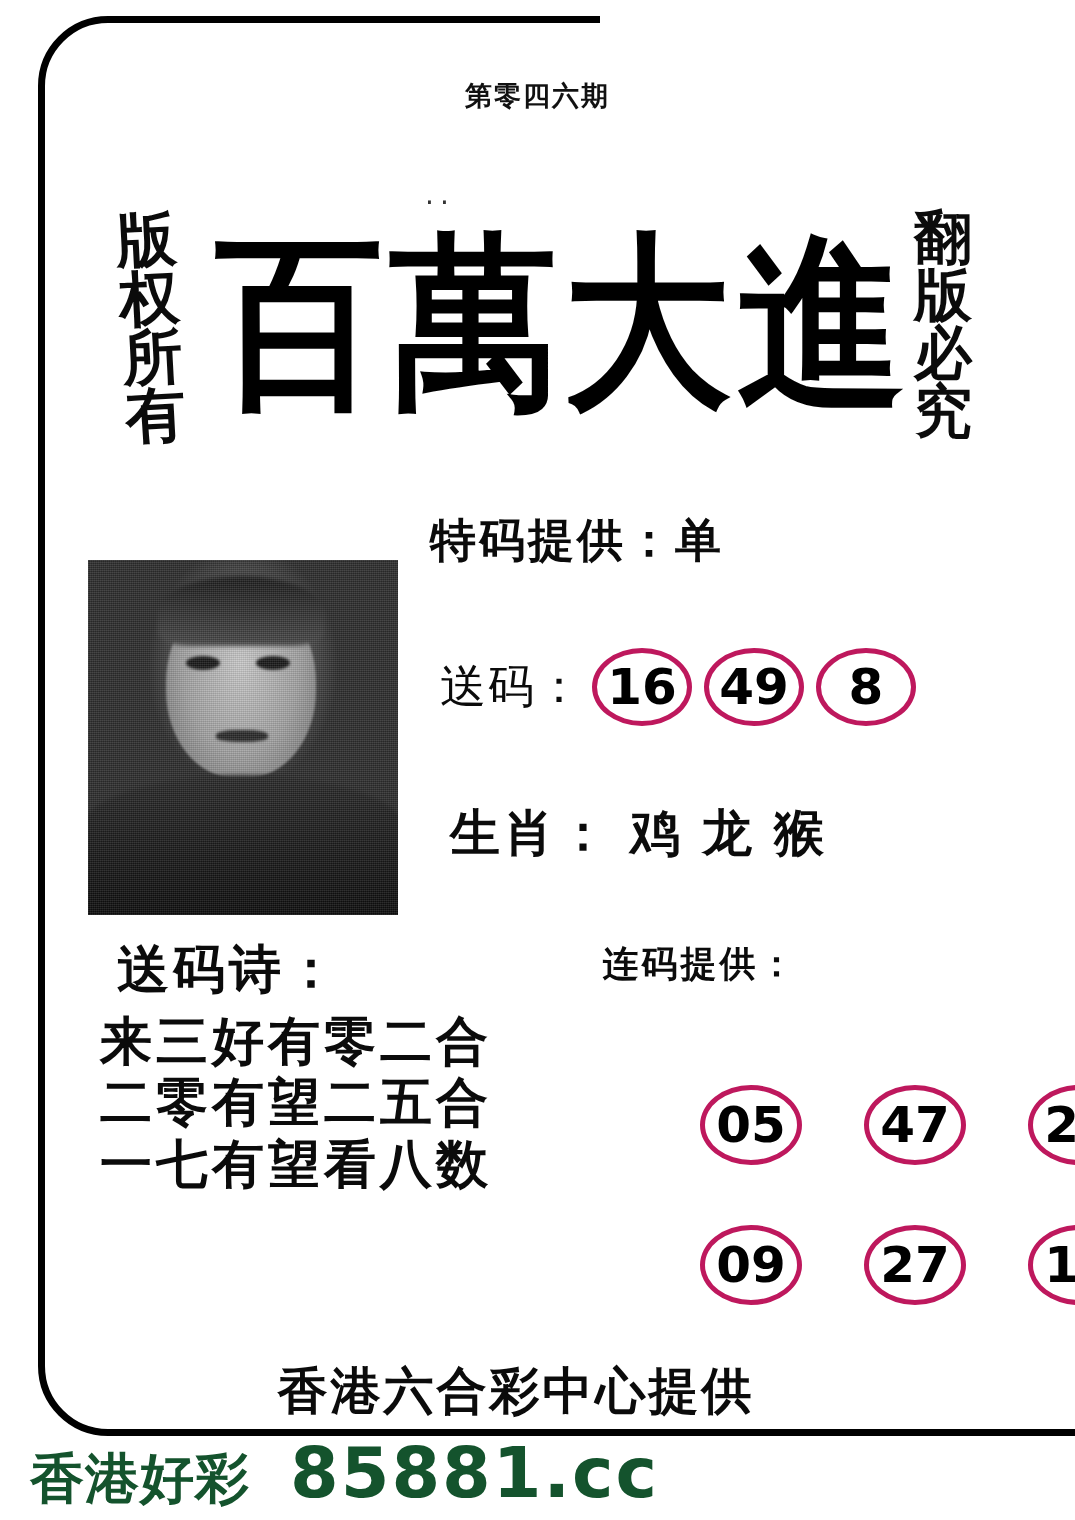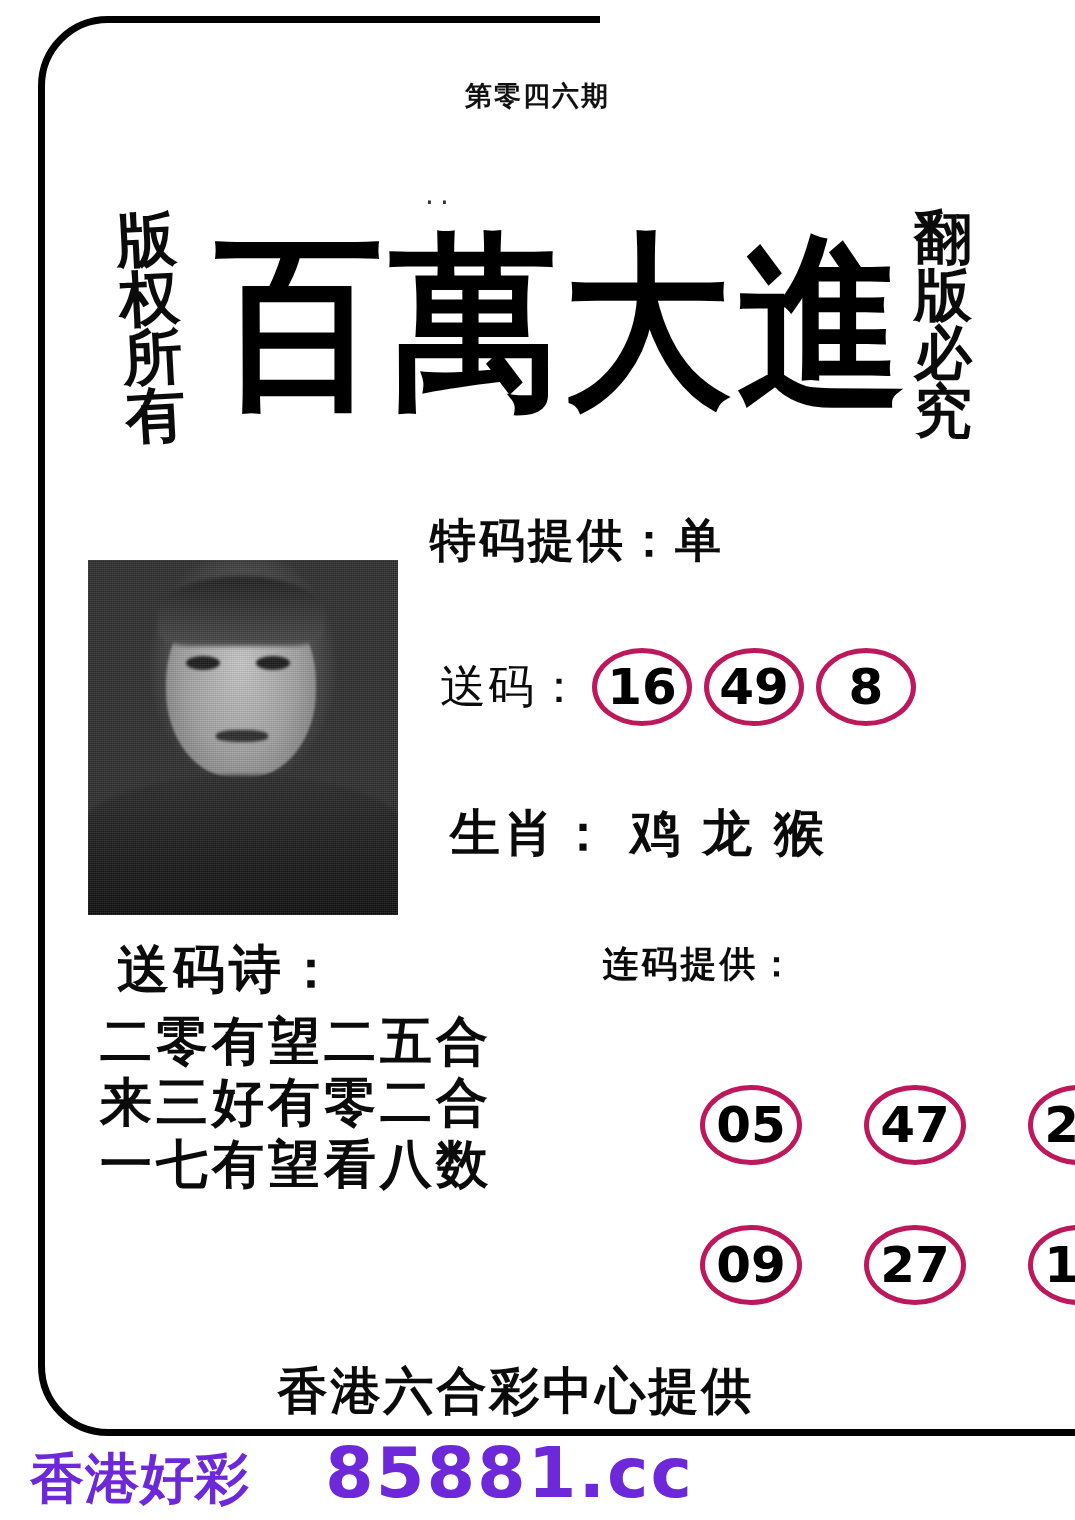--- a/index.html
+++ b/index.html
@@ -358,39 +358,39 @@
     <span class="ball">49</span>
     <span class="ball">8</span>
   </div>
 
   <div class="shengxiao-row">
     <span>生肖：</span><span class="zodiac">鸡</span><span class="zodiac">龙</span><span class="zodiac">猴</span>
   </div>
 
   <div class="poem">
     <div class="poem-title">送码诗：</div>
+    <div class="poem-line">来三好有零二合</div>
     <div class="poem-line">二零有望二五合</div>
-    <div class="poem-line">来三好有零二合</div>
     <div class="poem-line">一七有望看八数</div>
   </div>
 
   <div class="lianma-title">连码提供：</div>
 
   <div class="lianma-row lianma-row1">
     <span class="ball">05</span>
     <span class="ball">47</span>
     <span class="ball">25</span>
   </div>
 
   <div class="lianma-row lianma-row2">
     <span class="ball">09</span>
     <span class="ball">27</span>
     <span class="ball">17</span>
   </div>
 
   <div class="footer">香港六合彩中心提供</div>
 
-  <div class="watermark" style="color: #6d28d9; gap: 35px;">
+  <div class="watermark" style="color: #14532d;">
     <span class="wm-text">香港好彩</span>
     <span class="wm-num">85881.cc</span>
   </div>
 
 </div>
 
 </body></html>

